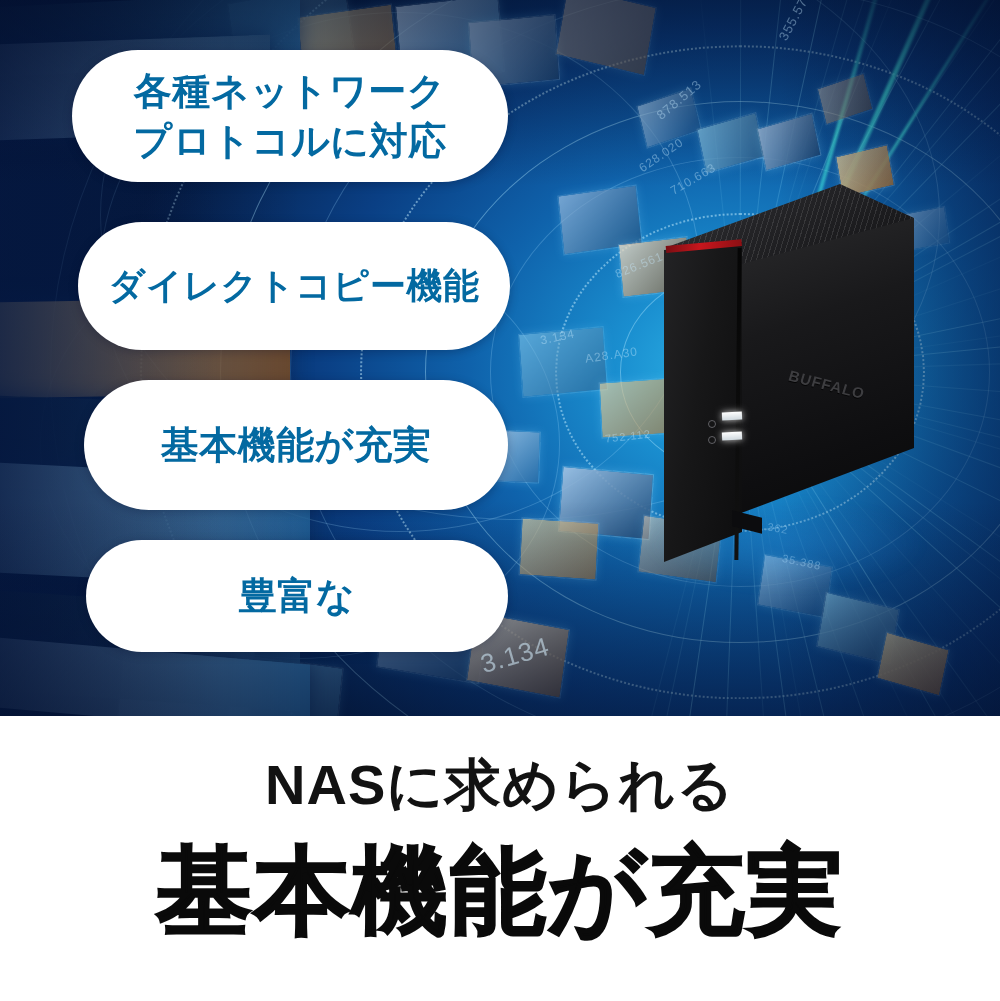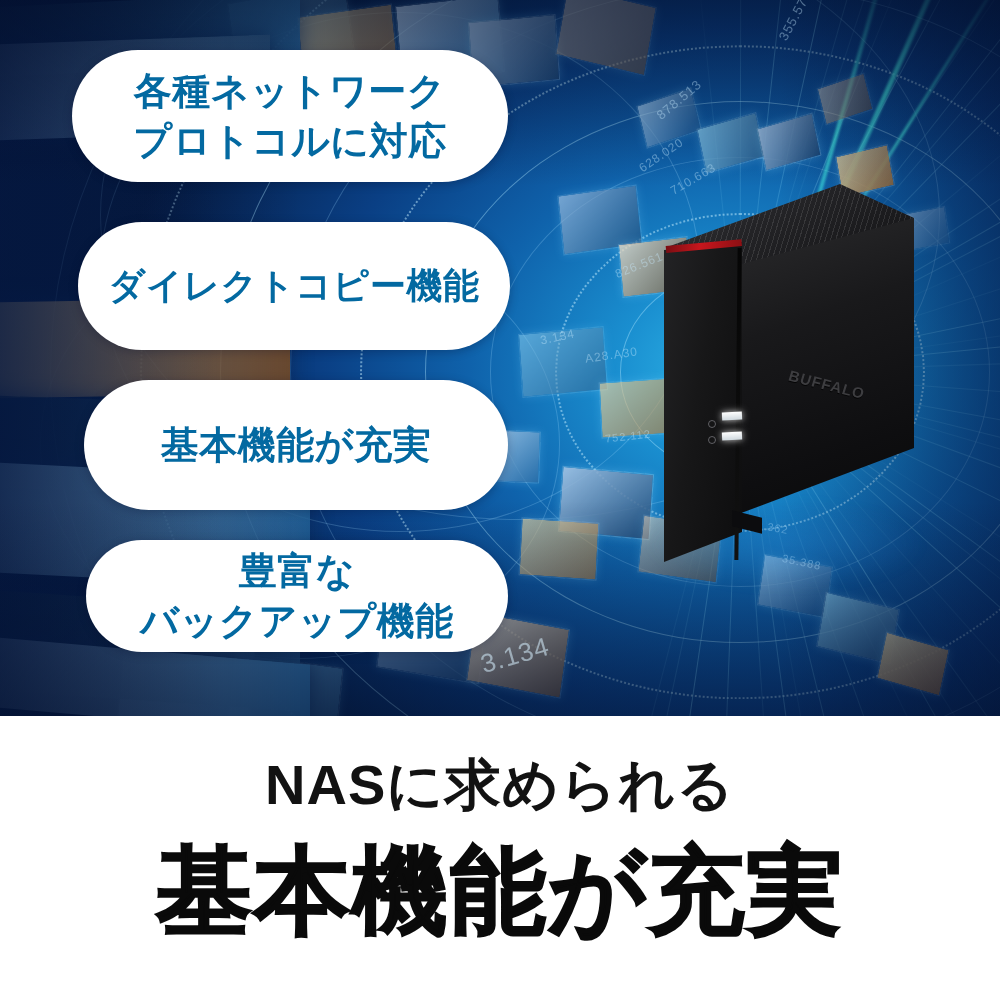--- a/index.html
+++ b/index.html
@@ -367,21 +367,20 @@
         <div class="ln2" style="font-size: 38px; line-height: 50px;">プロトコルに対応</div>
       </div>
       <div class="pill" style="left: 78px; top: 222px; width: 432px; height: 128px;">
         <div class="ln2" style="font-size: 36px; line-height: 48px;">ダイレクトコピー機能</div>
       </div>
       <div class="pill" style="left: 84px; top: 380px; width: 424px; height: 130px;">
         <div class="ln2" style="font-size: 38px; line-height: 50px;">基本機能が充実</div>
       </div>
       <div class="pill" style="left: 86px; top: 540px; width: 422px; height: 112px;">
         <div class="ln1" style="font-size: 38px; line-height: 50px;">豊富な</div>
-        <div class="ln2" style="font-size: 38px; line-height: 50px;">バックアップ機能</div>
       </div>
     </div>
 
 </div>
 
 <div id="caption">
   <div id="cap-main">基本機能が充実</div>
   <div id="cap-sub">NASに求められる</div>
 </div>
 

